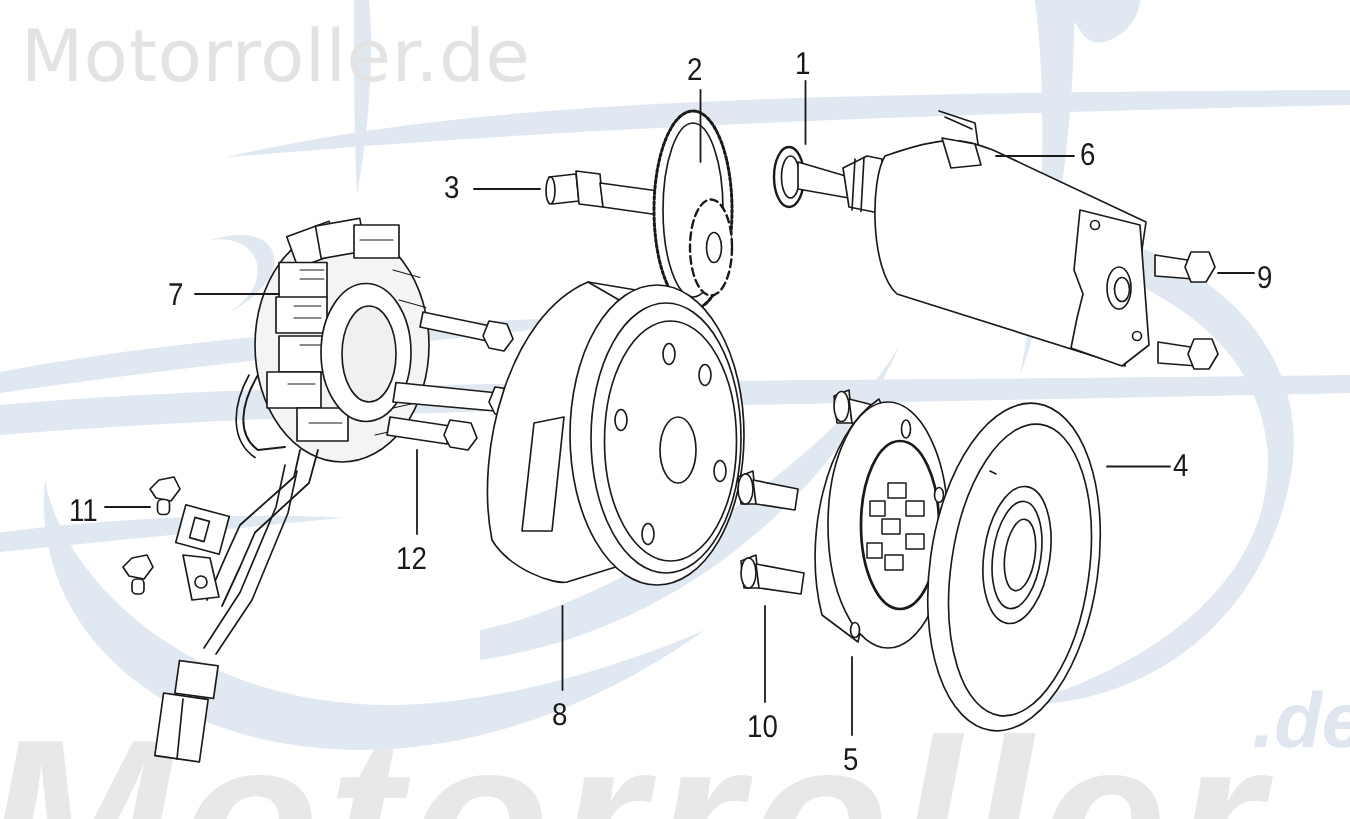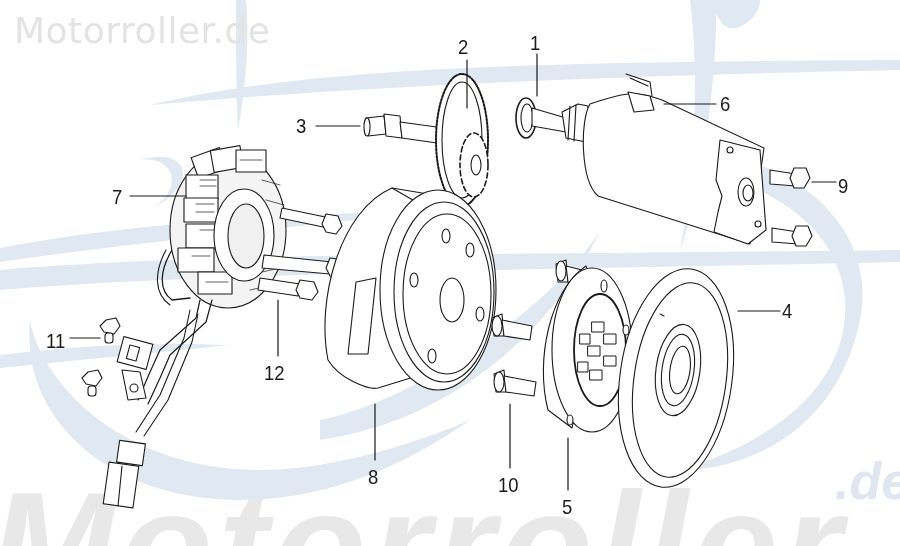--- a/index.html
+++ b/index.html
@@ -1,20 +1,20 @@
 <!DOCTYPE html>
 <html><head>
   <meta charset="utf-8">
   <style>
     html, body { margin: 0; padding: 0; background: #ffffff; }
     body { width: 900px; height: 546px; overflow: hidden; position: relative; font-family: "Liberation Sans", sans-serif; }
     .stage { position: absolute; left: 0; top: 0; width: 900px; height: 546px; }
     .wm-top {
       position: absolute; left: 14px; top: 10px;
-      font-family: "DejaVu Sans", sans-serif; font-size: 36px; color: #e3e3e3;
+      font-family: "DejaVu Sans", sans-serif; font-size: 48px; color: #e3e3e3;
       letter-spacing: 0.5px; font-weight: normal;
     }
     .wm-bottom {
       position: absolute; left: -10px; top: 470px;
       font-family: "Liberation Sans", sans-serif; font-weight: bold; font-style: italic;
       font-size: 150px; color: #e8e8e8; letter-spacing: 6px; line-height: 1;
       white-space: nowrap;
     }
     .wm-de {
       position: absolute; left: 835px; top: 455px;

